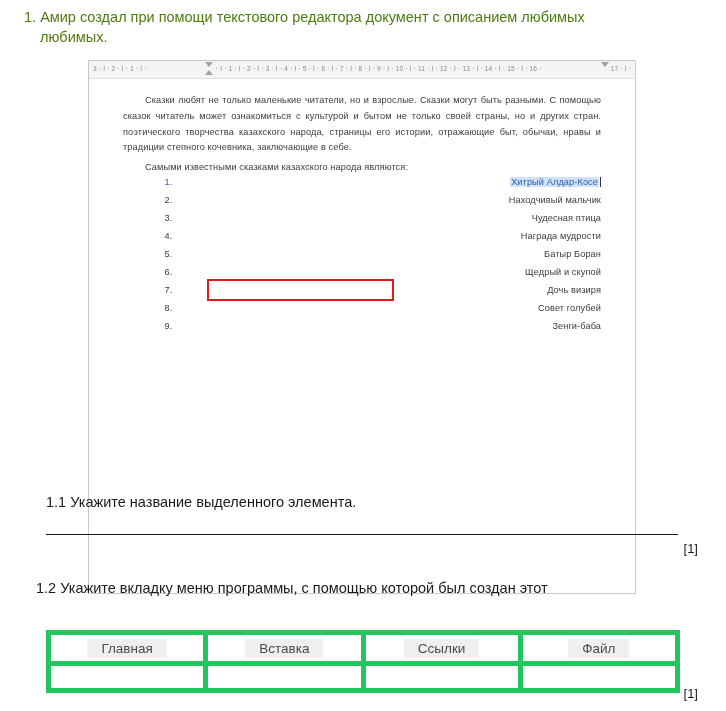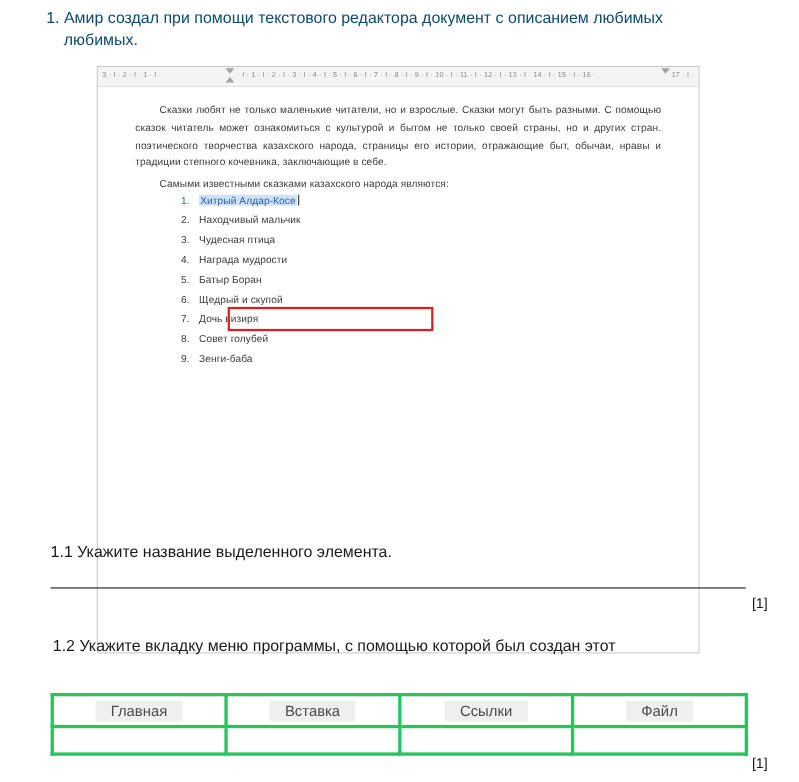--- a/index.html
+++ b/index.html
@@ -20,26 +20,26 @@
     position: relative;
     width: 726px;
     height: 711px;
     box-sizing: border-box;
     padding: 0;
   }
 
   
   .q1 {
     position: absolute;
-    left: 42px;
+    left: 24px;
     top: 8px;
     width: 660px;
     font-size: 14.5px;
     line-height: 1.35;
-    color: #0c4a6e;
+    color: #4d7c0f;
   }
   .q1-line2 {
     display: block;
     margin-left: 16px;
   }
 
   
   .doc-shot {
     position: absolute;
     left: 88px;
@@ -117,20 +117,21 @@
     color: #3b3b3b;
     margin: 6px 0 2px 22px;
     letter-spacing: 0.1px;
   }
   ol.doc-list {
     margin: 2px 0 0 0;
     padding-left: 52px;
     font-size: 9.2px;
     color: #3b3b3b;
     line-height: 1.95;
+    text-align: right;
   }
   ol.doc-list li {
     padding-left: 6px;
     letter-spacing: 0.1px;
   }
   ol.doc-list li.first-item {
     color: #2d5fa8;
   }
   .item1-text {
     background: #cfe2f7;
@@ -173,39 +174,39 @@
   .mark1 {
     position: absolute;
     right: 28px;
     top: 541px;
     font-size: 13px;
     color: #1a1a1a;
   }
 
   .q12 {
     position: absolute;
-    left: 48px;
+    left: 36px;
     top: 578px;
     width: 636px;
     font-size: 14.5px;
     line-height: 1.4;
     color: #1a1a1a;
   }
 
   
   .tbl {
     position: absolute;
     left: 46px;
     top: 630px;
     width: 634px;
     border-collapse: collapse;
     table-layout: fixed;
   }
   .tbl td {
-    border: 3px solid #22c55e;
+    border: 5px solid #22c55e;
     height: 26px;
     text-align: center;
     vertical-align: middle;
     font-size: 13.5px;
     color: #4a4a4a;
     padding: 0;
   }
   .tbl tr.empty td { height: 22px; }
   .cell-label {
     display: inline-block;

